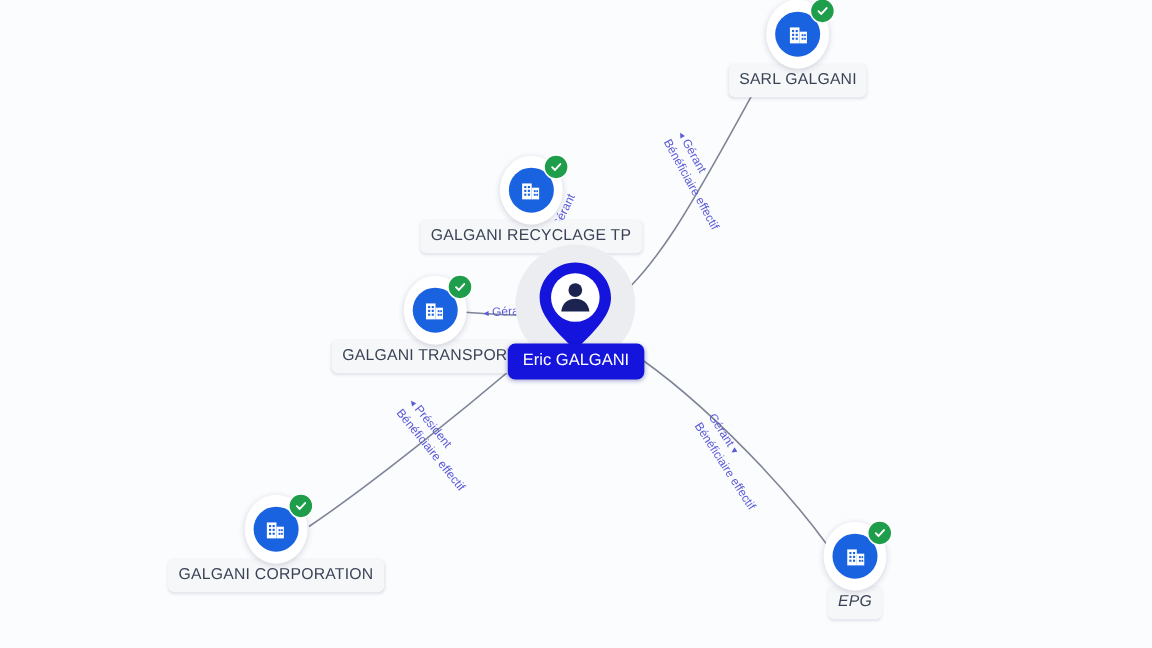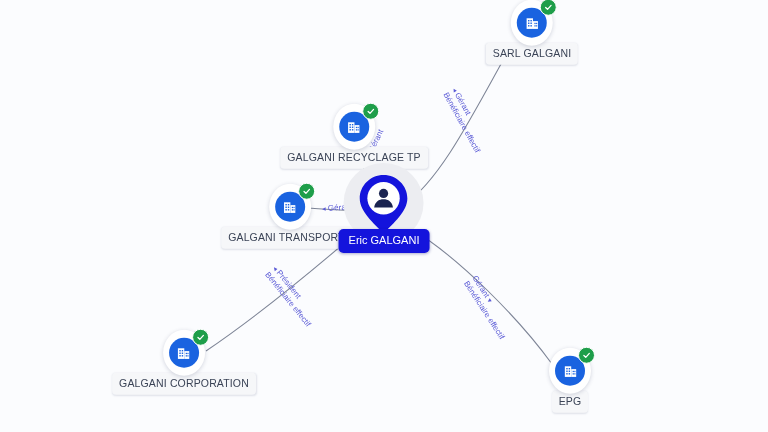--- a/index.html
+++ b/index.html
@@ -280,21 +280,21 @@
       </div>
       <span class="check-badge">
         <svg width="9" height="9" viewBox="0 0 24 24" aria-hidden="true">
           <path d="M5 12.5 L10 17.5 L19.5 7" fill="none" stroke="#ffffff" stroke-width="3.4" stroke-linecap="round" stroke-linejoin="round"></path>
         </svg>
       </span>
     </div>
     <div class="node-label">GALGANI CORPORATION</div>
   </div>
 
-  <div class="node company-node" style="left:570px; top:380px;">
+  <div class="node company-node" style="left:570px; top:380px;font-style:italic;">
     <div class="icon-shell">
       <div class="company-disc">
         <svg width="17" height="17" viewBox="0 0 24 24" aria-hidden="true">
           <rect x="4" y="5" width="9" height="15" fill="#ffffff"></rect>
           <rect x="13" y="9" width="7" height="11" fill="#ffffff"></rect>
           <rect x="6" y="7.4" width="2" height="2" fill="#1a63e0"></rect>
           <rect x="9.4" y="7.4" width="2" height="2" fill="#1a63e0"></rect>
           <rect x="6" y="11" width="2" height="2" fill="#1a63e0"></rect>
           <rect x="9.4" y="11" width="2" height="2" fill="#1a63e0"></rect>
           <rect x="6" y="14.6" width="2" height="2" fill="#1a63e0"></rect>

